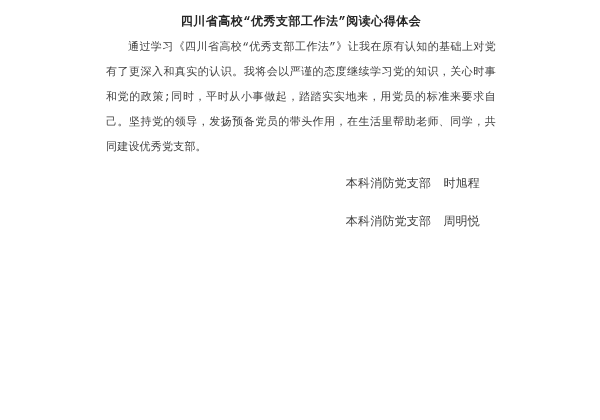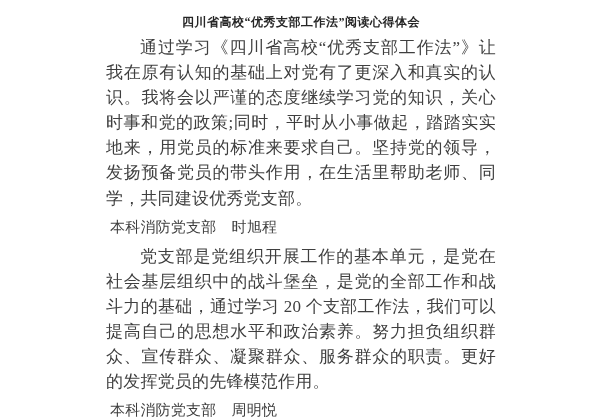--- a/index.html
+++ b/index.html
@@ -8,55 +8,55 @@
     background: #ffffff;
   }
   .page {
     position: relative;
     width: 600px;
     height: 420px;
     background: #ffffff;
     overflow: hidden;
     box-sizing: border-box;
     padding: 10px 104px 8px 106px;
-    font-family: Liberation Serif, serif;
+    font-family: Liberation Mono, monospace;
     color: #3f3f3f;
   }
   .doc-title {
     margin: 0;
     font-size: 12px;
     font-weight: bold;
     color: #262626;
     text-align: center;
     line-height: 25px;
     letter-spacing: 0.5px;
   }
   .doc-para {
     margin: 0;
-    font-size: 17px;
+    font-size: 11px;
     line-height: 25.1px;
     text-align: justify;
     text-justify: inter-ideograph;
     text-indent: 2em;
     word-break: break-all;
     letter-spacing: 0.2px;
   }
   .doc-signature {
-    margin: 4px;
-    font-size: 15px;
+    margin: 12px;
+    font-size: 12px;
     line-height: 25.1px;
+    text-align: right;
     padding-right: 4px;
     letter-spacing: 0.2px;
   }
 </style>
 </head>
 <body>
 
 <div class="page">
   <h1 class="doc-title">四川省高校“优秀支部工作法”阅读心得体会</h1>
 
   <p class="doc-para">通过学习《四川省高校“优秀支部工作法”》让我在原有认知的基础上对党有了更深入和真实的认识。我将会以严谨的态度继续学习党的知识，关心时事和党的政策;同时，平时从小事做起，踏踏实实地来，用党员的标准来要求自己。坚持党的领导，发扬预备党员的带头作用，在生活里帮助老师、同学，共同建设优秀党支部。</p>
   <p class="doc-signature">本科消防党支部　时旭程</p>
 
 
-  <p class="doc-para">党支部是党组织开展工作的基本单元，是党在社会基层组织中的战斗堡垒，是党的全部工作和战斗力的基础，通过学习 20 个支部工作法，我们可以提高自己的思想水平和政治素养。努力担负组织群众、宣传群众、凝聚群众、服务群众的职责。更好的发挥党员的先锋模范作用。</p>
   <p class="doc-signature">本科消防党支部　周明悦</p>
 </div>
 
 </body></html>

